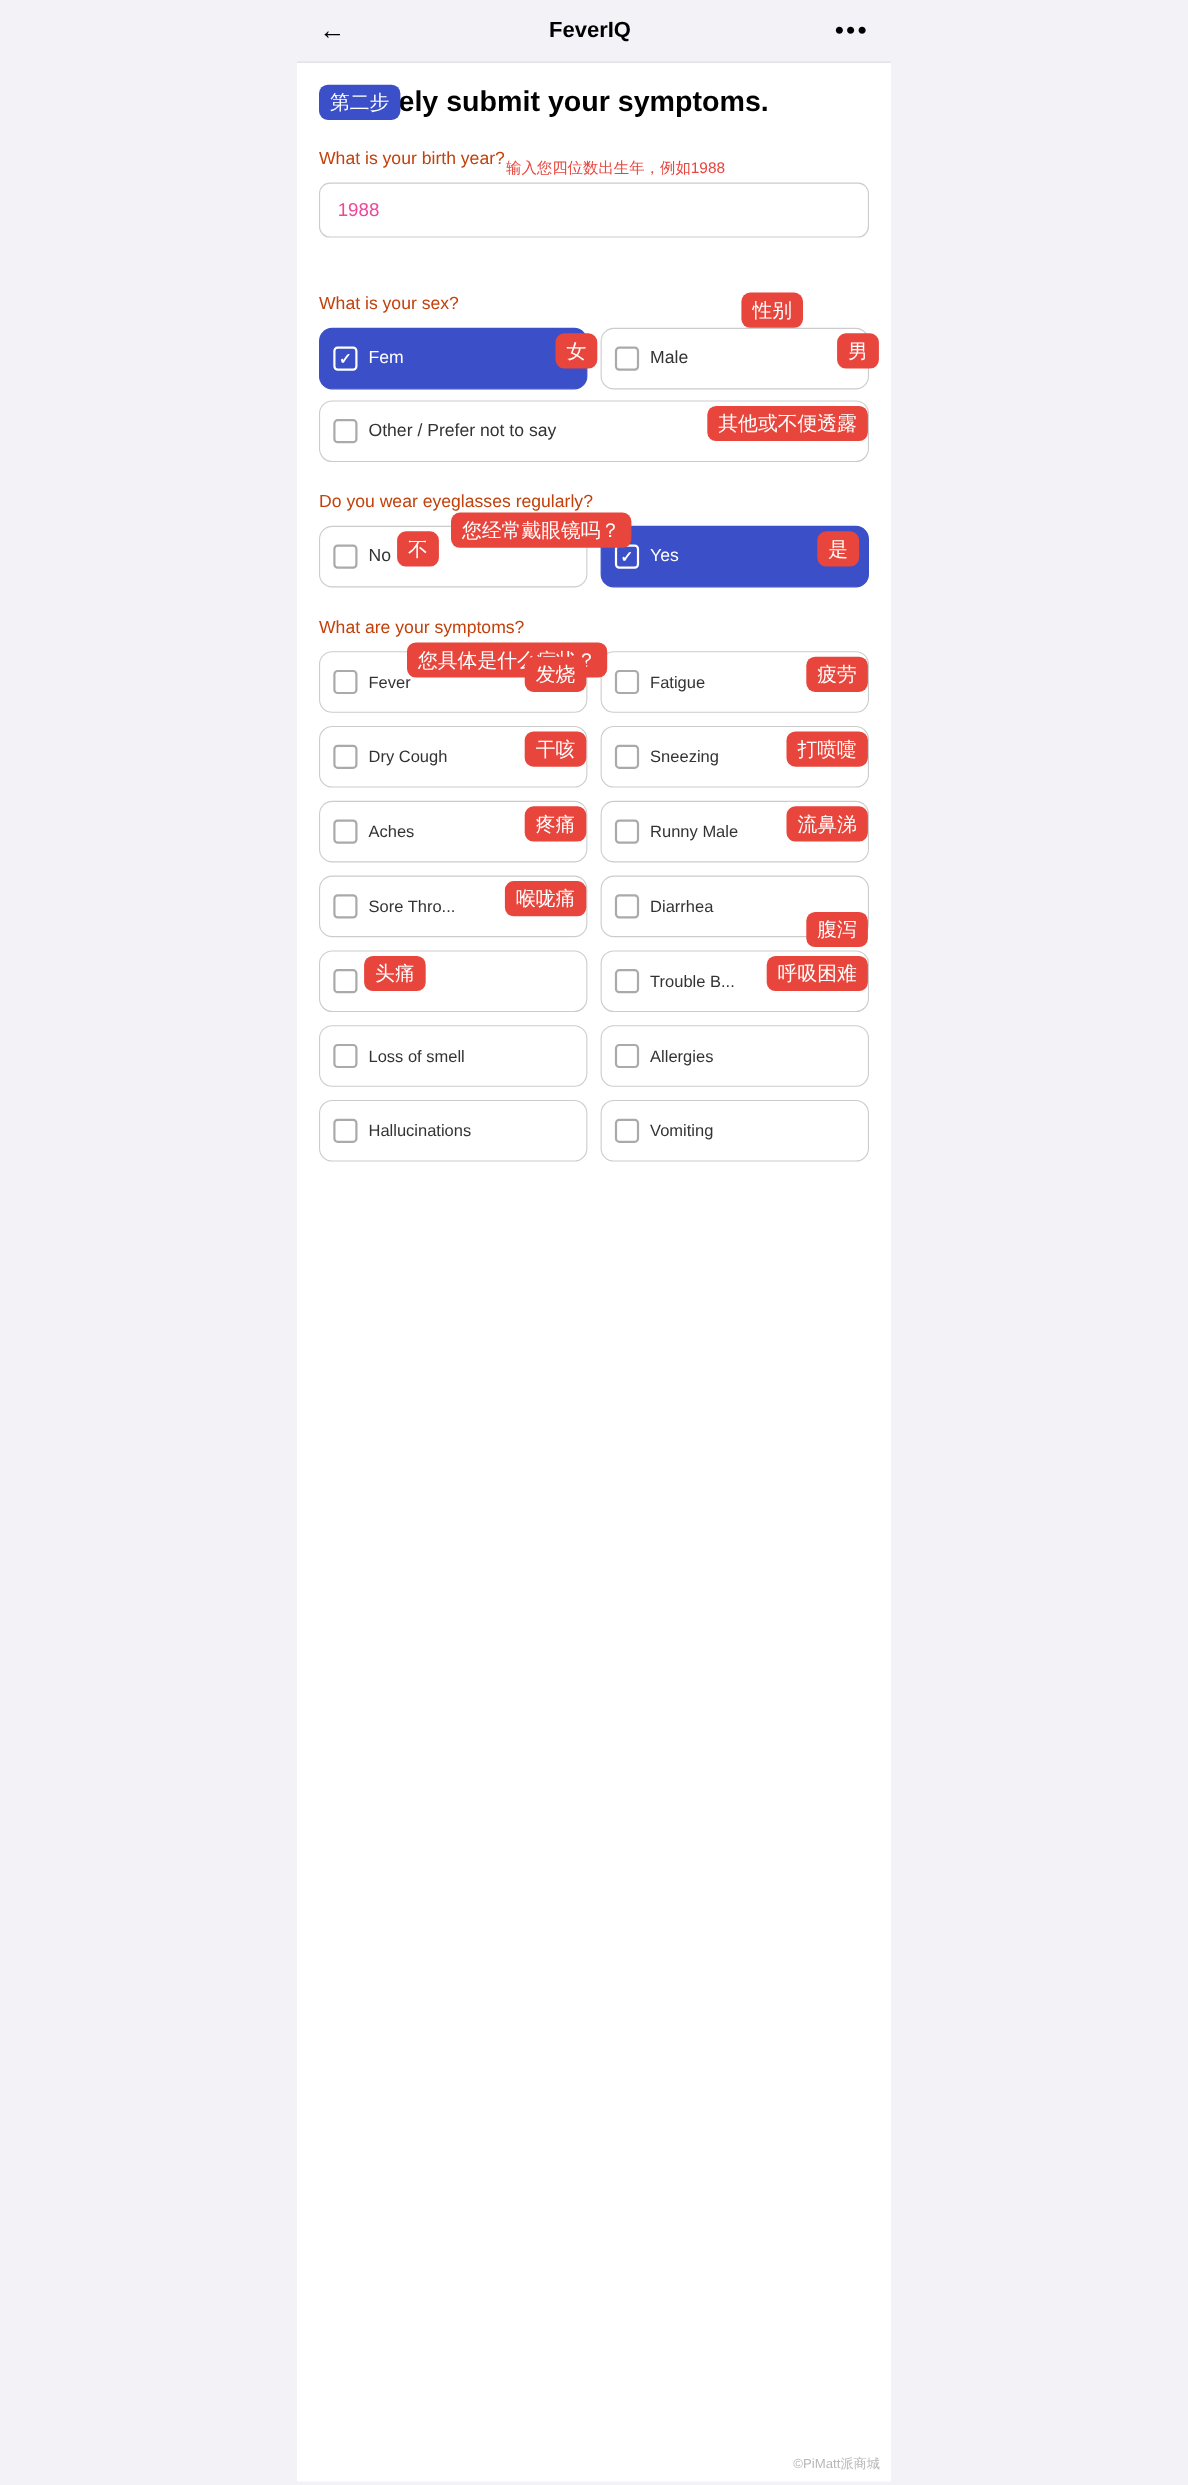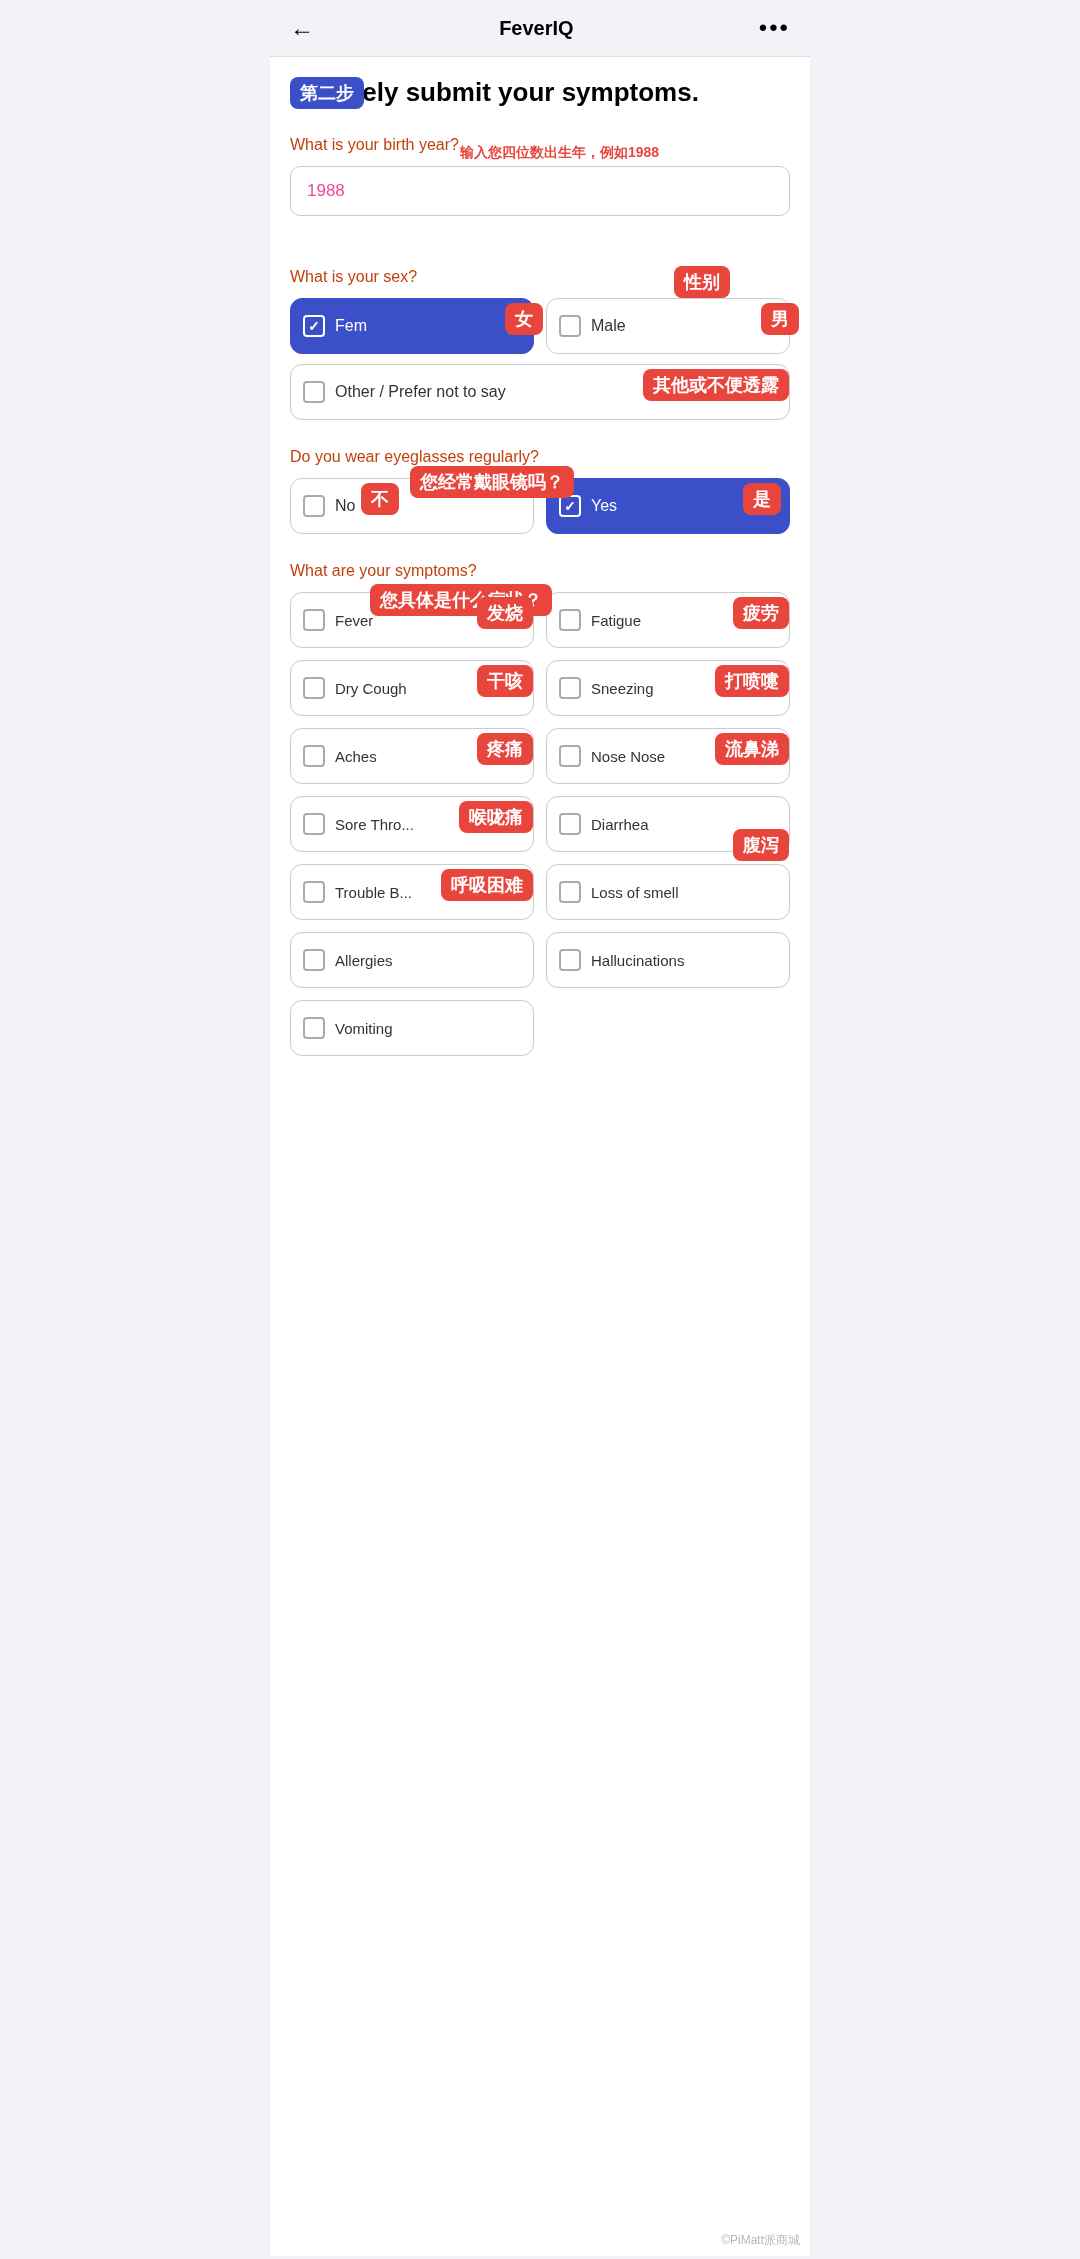--- a/index.html
+++ b/index.html
@@ -152,21 +152,21 @@
     }
 
     
     .annotation {
       position: absolute;
       background: #e8453c;
       color: #fff;
       border-radius: 8px;
       padding: 4px 10px;
       font-size: 18px;
-      font-weight: 700;
+      font-weight: 400;
       pointer-events: none;
       z-index: 5;
       white-space: nowrap;
     }
     .annotation.blue {
       background: #3b50c8;
     }
     .annotation.red-text {
       background: transparent;
       color: #e8453c;
@@ -300,36 +300,41 @@
       </div>
 
       <div class="symptom-btn relative-wrap">
         <div class="checkbox-box"></div>
         <span>Aches</span>
         <span class="annotation" style="top:4px; right:0px;">疼痛</span>
       </div>
 
       <div class="symptom-btn relative-wrap">
         <div class="checkbox-box"></div>
-        <span>Nose Nose</span>
+        <span>Runny Male</span>
         <span class="annotation" style="top:4px; right:0px;">流鼻涕</span>
       </div>
 
       <div class="symptom-btn relative-wrap">
         <div class="checkbox-box"></div>
         <span>Sore Thro...</span>
         <span class="annotation" style="top:4px; right:0px;text-align:center;">喉咙痛</span>
       </div>
 
       <div class="symptom-btn relative-wrap">
         <div class="checkbox-box"></div>
         <span>Diarrhea</span>
         <span class="annotation" style="top:4px; right:0px;margin-top:28px;">腹泻</span>
       </div>
 
+      <div class="symptom-btn relative-wrap">
+        <div class="checkbox-box"></div>
+        <span>Head...</span>
+        <span class="annotation" style="top:4px; left:40px;">头痛</span>
+      </div>
 
       <div class="symptom-btn relative-wrap">
         <div class="checkbox-box"></div>
         <span>Trouble B...</span>
         <span class="annotation" style="top:4px; right:0px;">呼吸困难</span>
       </div>
 
       <div class="symptom-btn relative-wrap">
         <div class="checkbox-box"></div>
         <span>Loss of smell</span>

